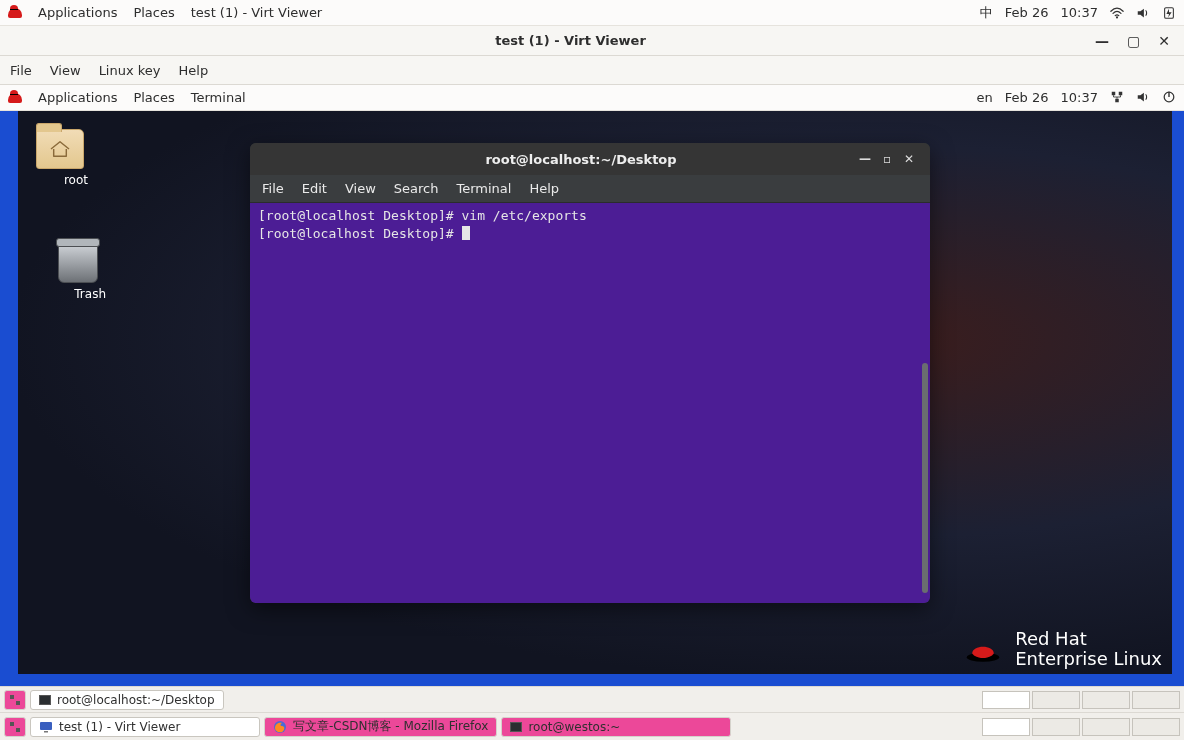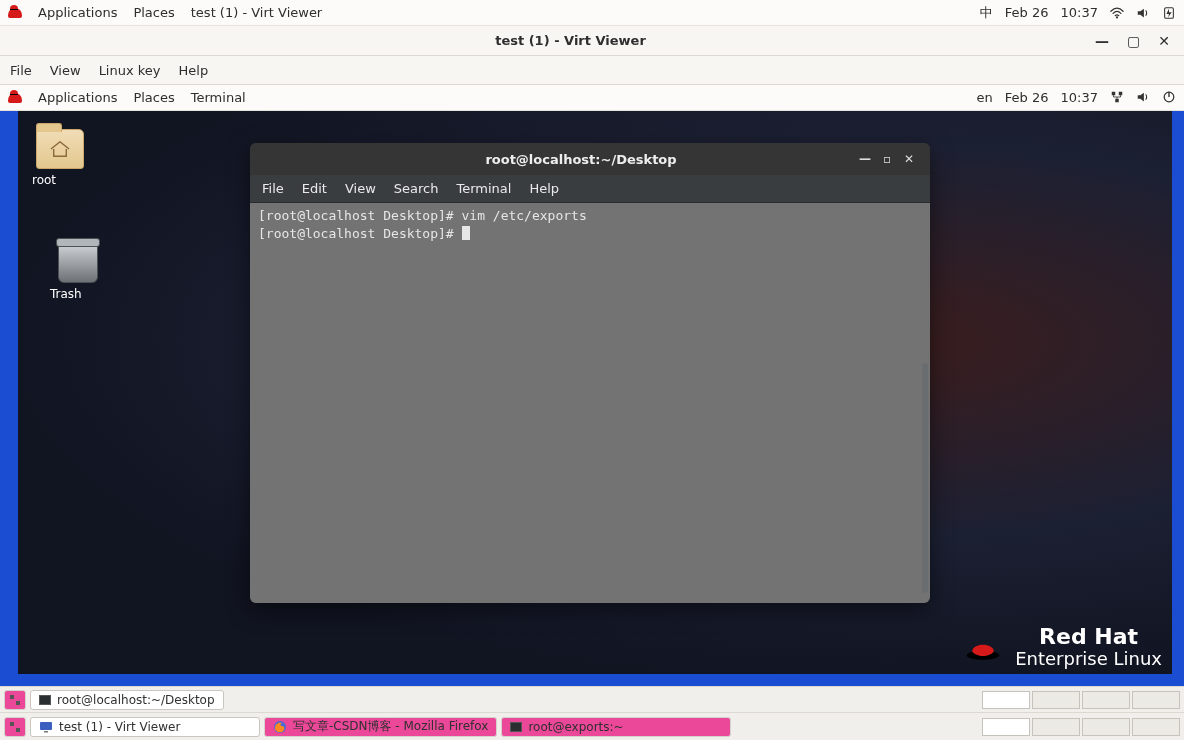--- a/index.html
+++ b/index.html
@@ -31,40 +31,40 @@
   .guest-topbar .left { display: flex; align-items: center; gap: 16px; }
   .guest-topbar .spacer { flex: 1; }
   .guest-topbar .right { display: flex; gap: 12px; }
 
   
   .guest-desktop { flex: 1; position: relative; background: radial-gradient(ellipse at 75% 40%, #3b1d1d 0%, #1c2033 40%, #111421 70%); overflow: hidden; }
   .blue-border-left { position: absolute; left: 0; top: 0; bottom: 0; width: 18px; background: #1a4dd1; }
   .blue-border-right { position: absolute; right: 0; top: 0; bottom: 0; width: 12px; background: #1a4dd1; }
   .blue-border-bottom { position: absolute; left: 0; right: 0; bottom: 0; height: 12px; background: #1a4dd1; }
 
-  .desktop-icon { position: absolute; width: 56px; text-align: left; color: #fff; font-size: 12px; }
+  .desktop-icon { position: absolute; width: 56px; text-align: right; color: #fff; font-size: 12px; }
   .desktop-icon .folder { width: 48px; height: 40px; margin: 0 auto 4px; background: linear-gradient(#f1dcb6, #e3c78e); border-radius: 2px 5px 3px 3px; position: relative; border:1px solid #caa76b; }
   .desktop-icon .folder::before { content:""; position:absolute; left:-1px; top:-7px; width:24px; height:8px; background:#e3c78e; border:1px solid #caa76b; border-bottom:none; border-radius:3px 3px 0 0; }
   .desktop-icon .home-glyph { position:absolute; left:50%; top:50%; transform:translate(-50%,-50%); width:22px; height:18px; }
   .desktop-icon .trash { width: 40px; height: 40px; margin: 0 auto 4px; border-radius: 4px 4px 6px 6px; background: linear-gradient(#cfd3d8, #6d7176); border: 1px solid #4c4f53; position: relative; }
   .desktop-icon .trash::before { content:""; position:absolute; left:-3px; top:-6px; right:-3px; height:7px; background:#b1b6bb; border:1px solid #4c4f53; border-radius:3px; }
 
   
   .brand { position: absolute; right: 22px; bottom: 16px; color: #fff; display: flex; align-items: center; gap: 14px; }
   .brand .hat { width: 36px; height: 26px; }
-  .brand .txt .t1 { font-weight: 700; font-size: 22px; line-height: 1; text-align: center; }
+  .brand .txt .t1 { font-weight: 400; font-size: 18px; line-height: 1; }
   .brand .txt .t2 { font-size: 18px; line-height: 1.2; text-align: center; }
 
   
   .term-window { position: absolute; left: 250px; top: 32px; width: 680px; height: 460px; background: #2e3436; border-radius: 6px; box-shadow: 0 6px 22px rgba(0,0,0,.5); display: flex; flex-direction: column; overflow: hidden; }
   .term-titlebar { height: 32px; background: #353535; display: flex; align-items: center; color: #eeeeee; padding: 0 10px; font-weight: 600; font-size: 13px; }
   .term-titlebar .title { flex: 1; text-align: center; }
   .term-titlebar .wbtn { display: inline-flex; width: 22px; height: 22px; align-items: center; justify-content: center; color: #ddd; font-size: 12px; }
   .term-menubar { height: 28px; background: #3a3d3f; border-bottom: 1px solid #2a2c2d; display: flex; align-items: center; gap: 18px; padding: 0 12px; color: #eaeaea; font-size: 13px; }
-  .term-body { flex: 1; background: #737373; color: #e6e6e6; font-family: "DejaVu Sans Mono", "Liberation Mono", monospace; font-size: 13px; line-height: 1.35; padding: 4px 8px; position: relative; white-space: pre; }
+  .term-body { flex: 1; background: #4c1d95; color: #e6e6e6; font-family: "DejaVu Sans Mono", "Liberation Mono", monospace; font-size: 13px; line-height: 1.35; padding: 4px 8px; position: relative; white-space: pre; }
   .term-cursor { display: inline-block; width: 8px; height: 14px; background: #e6e6e6; vertical-align: -2px; }
   .term-scrollbar { position: absolute; right: 0; top:0; bottom:0; width:10px; }
   .term-scrollbar .thumb { position:absolute; right:2px; top:160px; width:6px; height:230px; background:#6a6d70; border-radius:3px; }
 
   
   .guest-taskbar { height: 26px; background: #f1efeb; border-top: 1px solid #dcd9d3; display: flex; align-items: center; padding: 0 4px; gap: 4px; }
   .task-btn { height: 20px; background: #ec4899; border: 1px solid #d5d2cb; border-radius: 3px; display: inline-flex; align-items: center; gap: 6px; padding: 0 8px; color: #303030; font-size: 12px; }
   .task-btn.active { background: #fff; border-color: #c9c6bf; }
   .sq { width: 12px; height: 10px; background: #2b2e31; border: 1px solid #555; display:inline-block; }
   .wslist { display:flex; gap:2px; margin-left:auto; }
@@ -255,21 +255,21 @@
   </span>
   <span class="task-btn" style="min-width:230px">
     <svg width="14" height="14" viewBox="0 0 14 14">
         <circle cx="7" cy="7" r="6" fill="#4a6bd6"></circle>
         <path d="M2 8 C2 3 7 2 9 3 C7 4 7 6 9 6 C12 6 12 10 9 12 C5 13 2 11 2 8Z" fill="#ff8a1e"></path>
       </svg>
     <span>写文章-CSDN博客 - Mozilla Firefox</span>
   </span>
   <span class="task-btn" style="min-width:230px">
     <span class="sq"></span>
-    <span>root@exports:~</span>
+    <span>root@westos:~</span>
   </span>
   <div class="wslist">
     <div class="ws cur"></div>
     <div class="ws"></div>
     <div class="ws"></div>
     <div class="ws"></div>
   </div>
 </div>
 
 </body></html>

